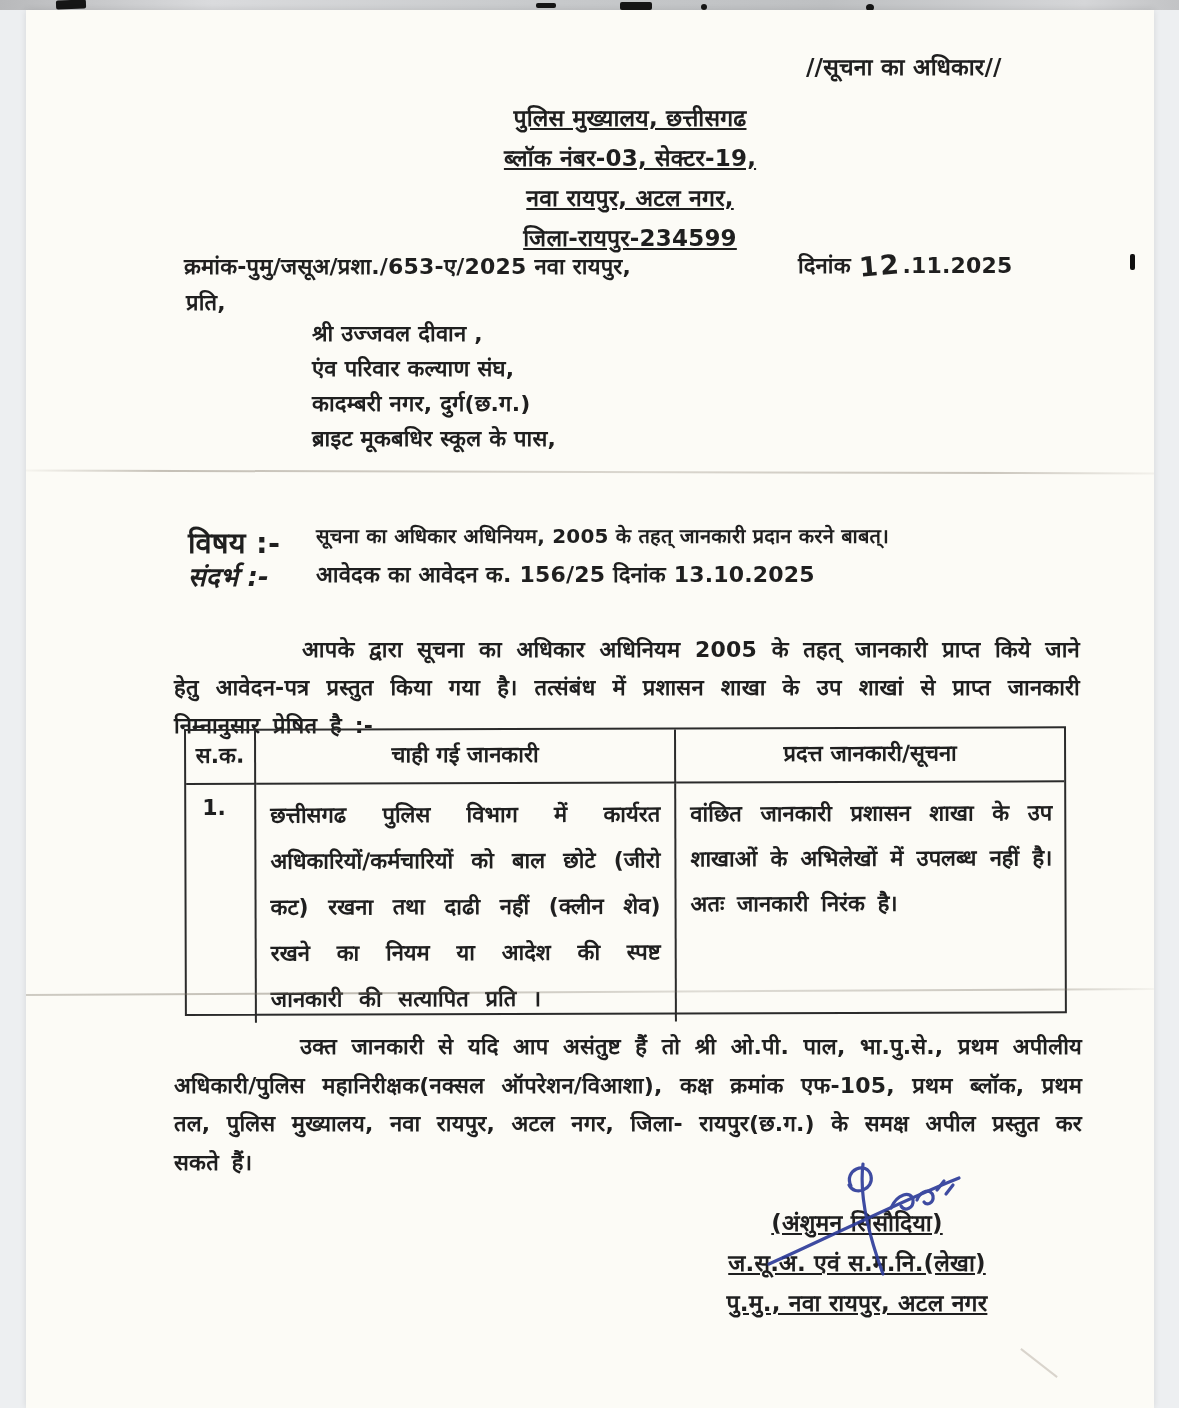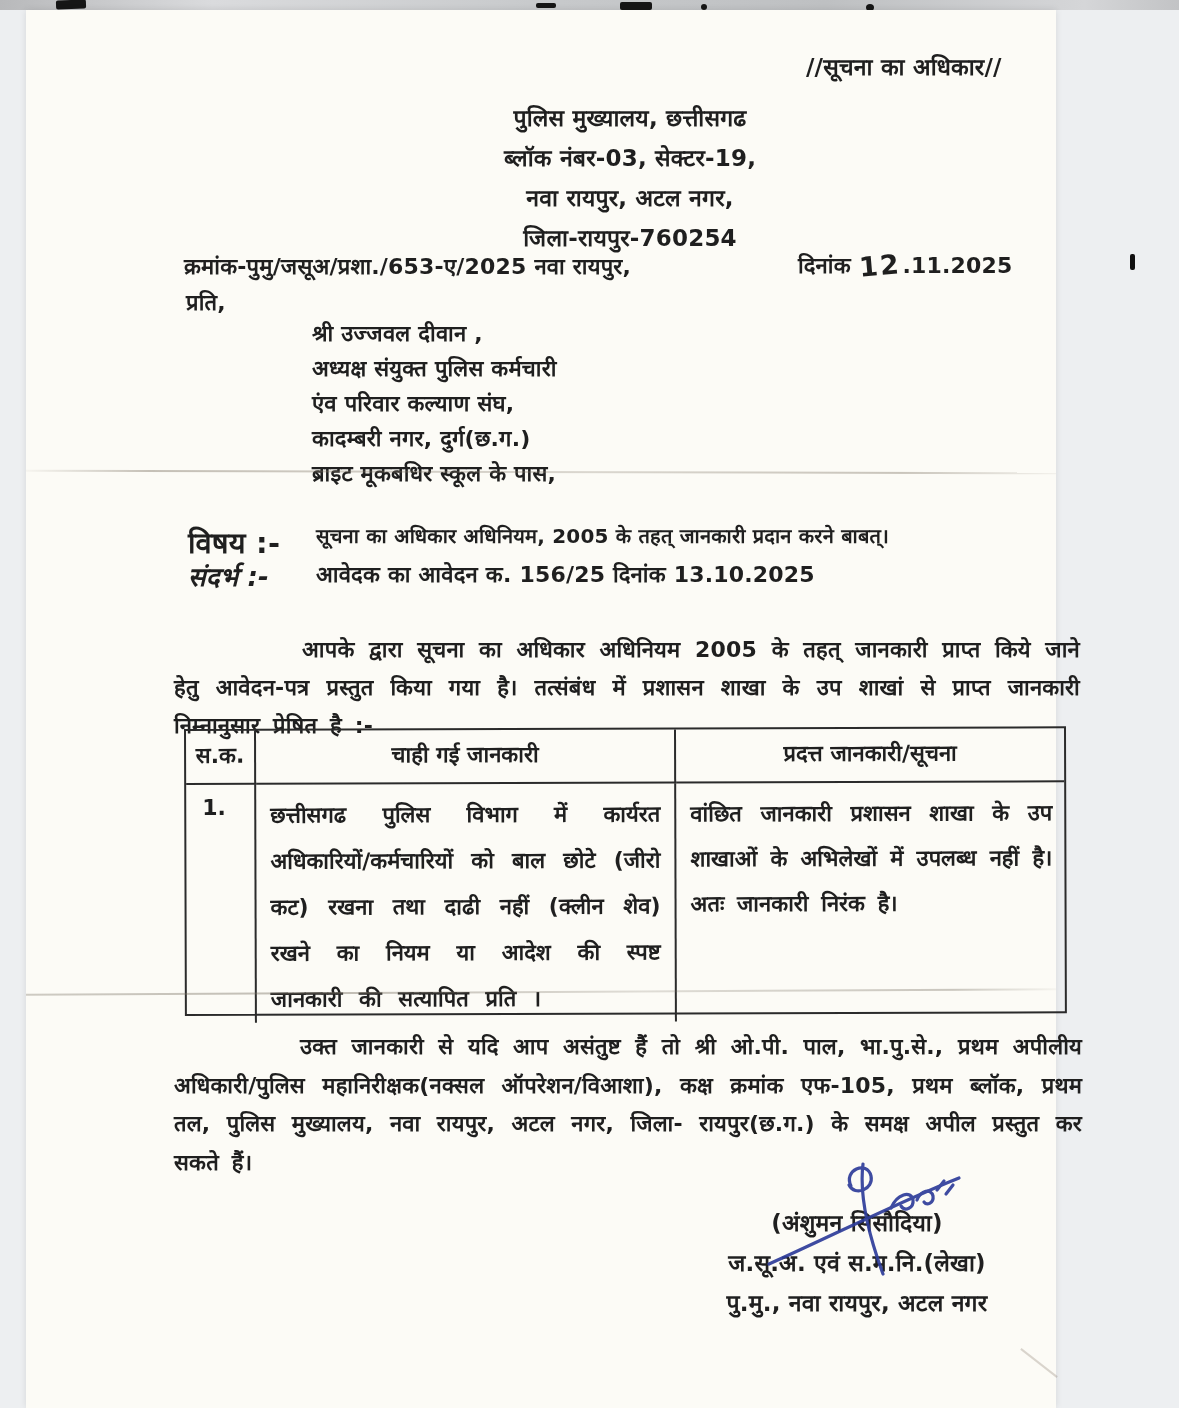--- a/index.html
+++ b/index.html
@@ -3,26 +3,26 @@
 <meta charset="utf-8">
 <style>
   html,body{margin:0;padding:0;}
   body{
     width:1179px;height:1408px;position:relative;overflow:hidden;
     background:#edeff1;
     font-family:"DejaVu Sans","Liberation Sans",sans-serif;
     color:#1f1f1f;
   }
   .page{
-    position:absolute;left:26px;top:10px;width:1030px;height:1398px;
+    position:absolute;left:26px;top:10px;width:1128px;height:1398px;
     background:#fcfbf6;
     box-shadow:0 0 7px rgba(0,0,0,.10);
   }
   .t{position:absolute;font-weight:600;letter-spacing:.2px;}
-  .center{text-align:center;}
+  .center{text-align:center;text-decoration:underline;}
   .just{text-align:justify;}
   .para{font-size:22px;line-height:38px;word-spacing:5px;}
   
   .rti-slogan{top:40px;left:780px;font-size:23px;}
   .office{top:88px;left:404px;width:400px;font-size:23px;line-height:40px;}
   .refline{top:240px;left:158px;font-size:22px;}
   .dateline{top:238px;left:772px;font-size:22px;}
   .hand-day{display:inline-block;font-size:27px;transform:rotate(-5deg) translateY(2px);letter-spacing:2px;margin:0 2px 0 8px;}
   .salutation{top:276px;left:160px;font-size:22px;}
   .addressee{top:306px;left:286px;font-size:22px;line-height:35px;}
@@ -79,34 +79,33 @@
 <div class="mark mark5"></div>
 
 <div class="page">
 
   <div class="t rti-slogan">//सूचना का अधिकार//</div>
 
   <div class="t office center">
     <div>पुलिस मुख्यालय, छत्तीसगढ</div>
     <div>ब्लॉक नंबर-03, सेक्टर-19,</div>
     <div>नवा रायपुर, अटल नगर,</div>
-    <div>जिला-रायपुर-760254</div>
+    <div>जिला-रायपुर-234599</div>
   </div>
 
   <div class="t refline">क्रमांक-पुमु/जसूअ/प्रशा./653-ए/2025 नवा रायपुर,</div>
 
   <div class="t dateline">
     <span>दिनांक</span><span class="hand-day">12</span><span>.11.2025</span>
   </div>
 
   <div class="t salutation">प्रति,</div>
 
   <div class="t addressee">
     <div>श्री उज्जवल दीवान ,</div>
-    <div>अध्यक्ष संयुक्त पुलिस कर्मचारी</div>
     <div>एंव परिवार कल्याण संघ,</div>
     <div>कादम्बरी नगर, दुर्ग(छ.ग.)</div>
     <div>ब्राइट मूकबधिर स्कूल के पास,</div>
   </div>
 
   <div class="crease crease1"></div>
 
   <div class="t subj-label">विषय :-</div>
   <div class="t subj-text">सूचना का अधिकार अधिनियम, 2005 के तहत् जानकारी प्रदान करने बाबत्।</div>
   <div class="t ref-label">संदर्भ :-</div>

